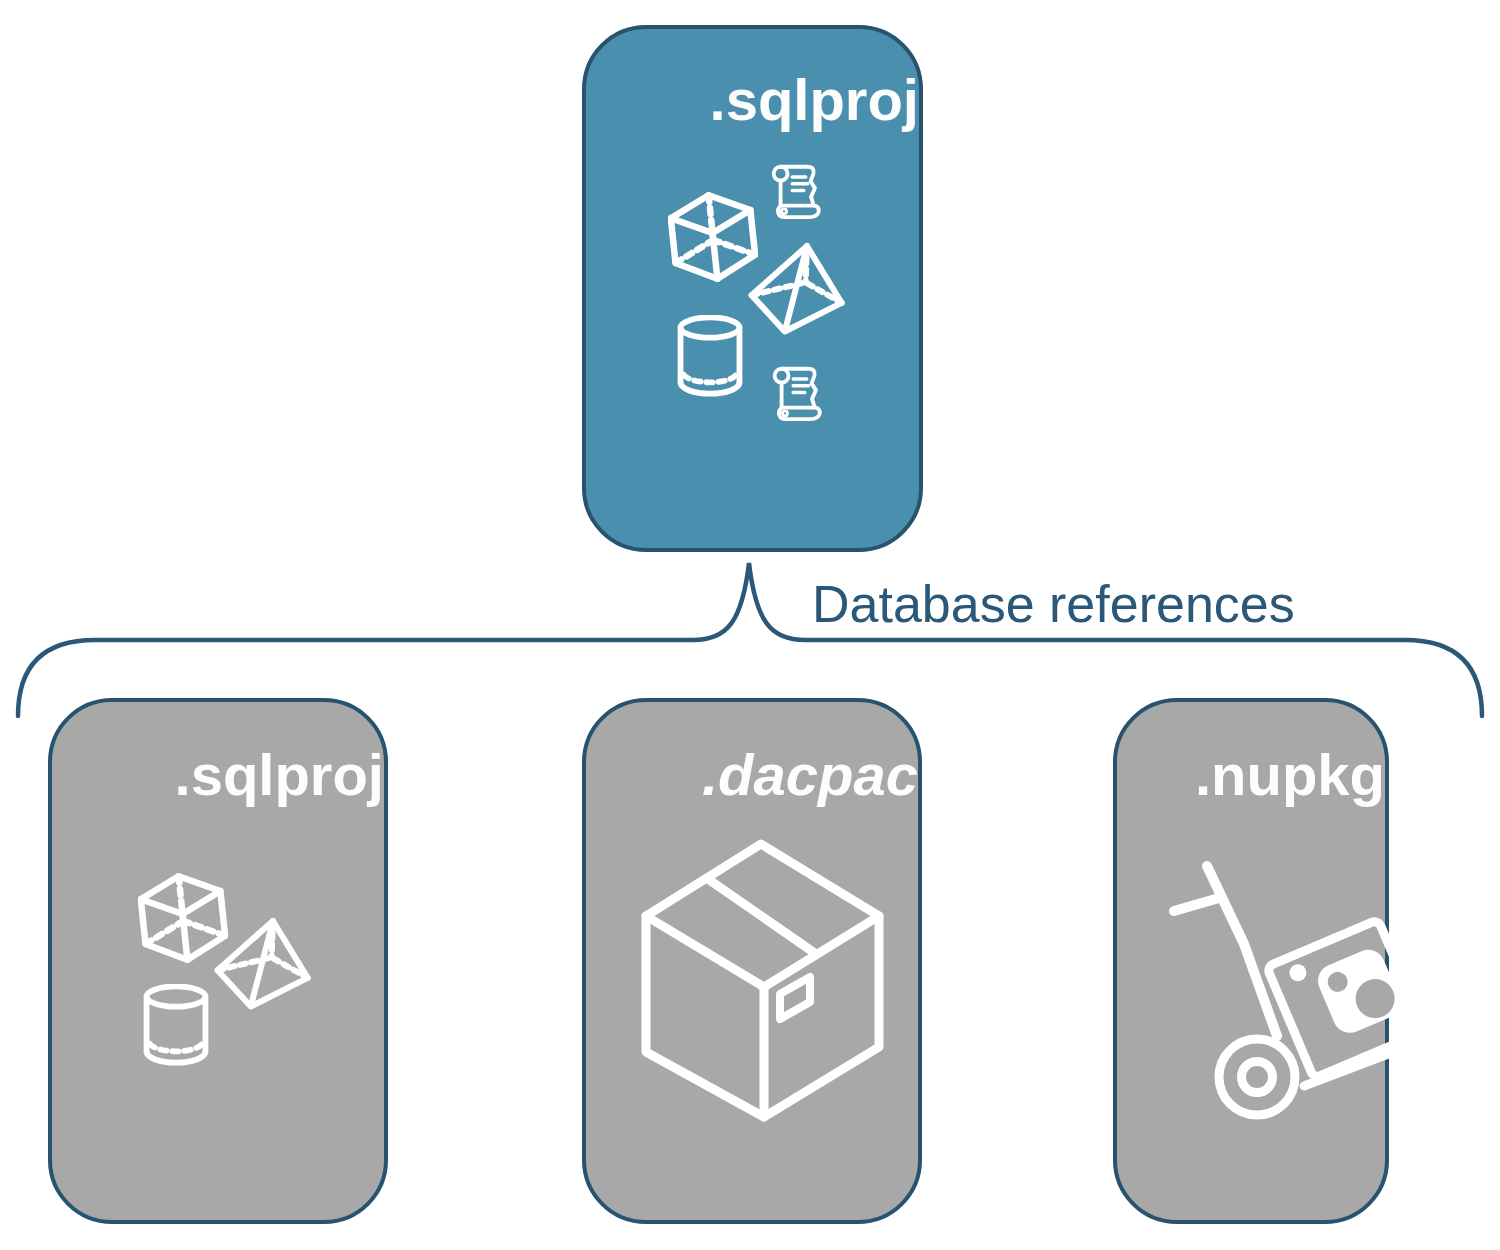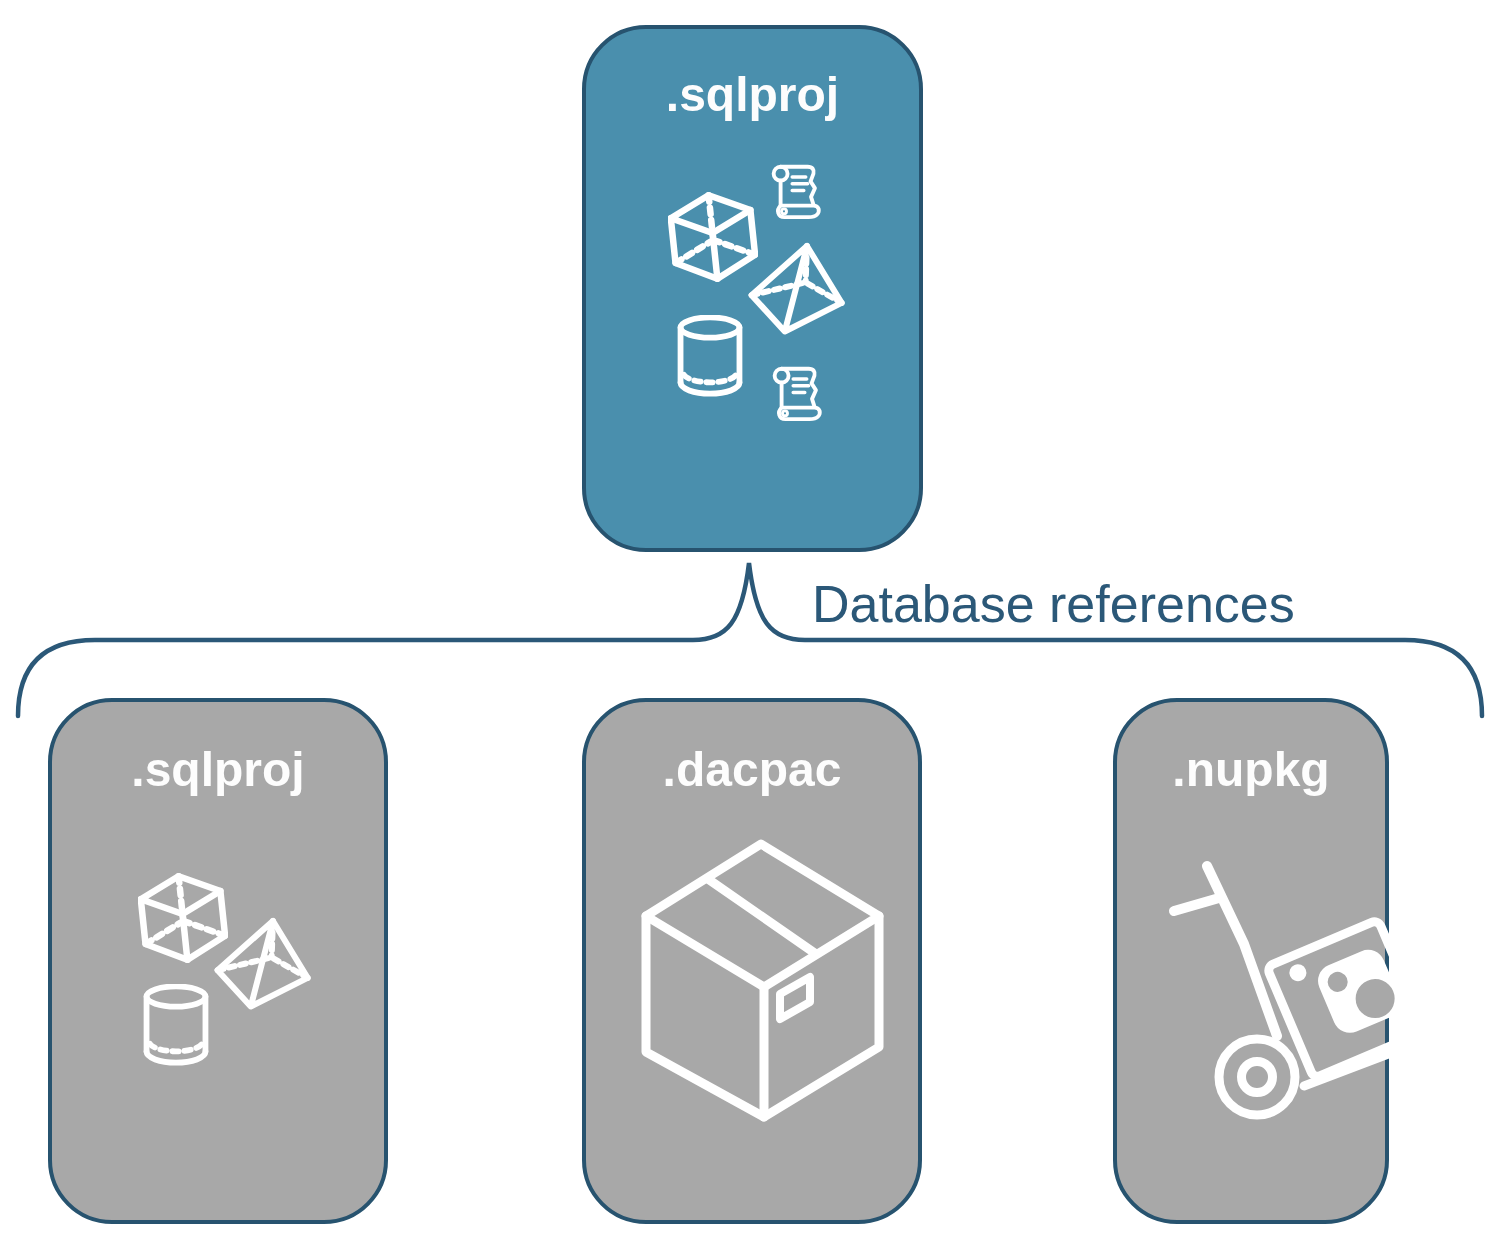--- a/index.html
+++ b/index.html
@@ -14,25 +14,25 @@
     font-size:52px;font-weight:normal;color:#2B5878;letter-spacing:0;
     white-space:nowrap;
   }
   .node{
     position:absolute;box-sizing:border-box;
     border:4px solid #27536F;border-radius:64px;
   }
   .node-root{left:582px;top:25px;width:341px;height:527px;background:#4A8FAD;}
   .node-child{top:698px;height:526px;background:#A8A8A8;}
   .node-left{left:48px;width:340px;}
-  .node-mid{left:582px;width:340px;}
+  .node-mid{left:582px;width:340px;font-style:italic;}
   .node-right{left:1113px;width:276px;padding-left:27px;}
   .node-title{
-    position:absolute;left:0;right:0;text-align:center;
-    color:#FDFDFD;font-weight:bold;font-size:48px;line-height:1;
+    position:absolute;left:0;right:0;text-align:right;
+    color:#FDFDFD;font-weight:bold;font-size:58px;line-height:1;
   }
   .node-root .node-title{top:42px;}
   .node-child .node-title{top:44px;}
   .icon{position:absolute;color:#FFFFFF;}
 </style>
 </head>
 <body>
 
 <div class="canvas">
 

